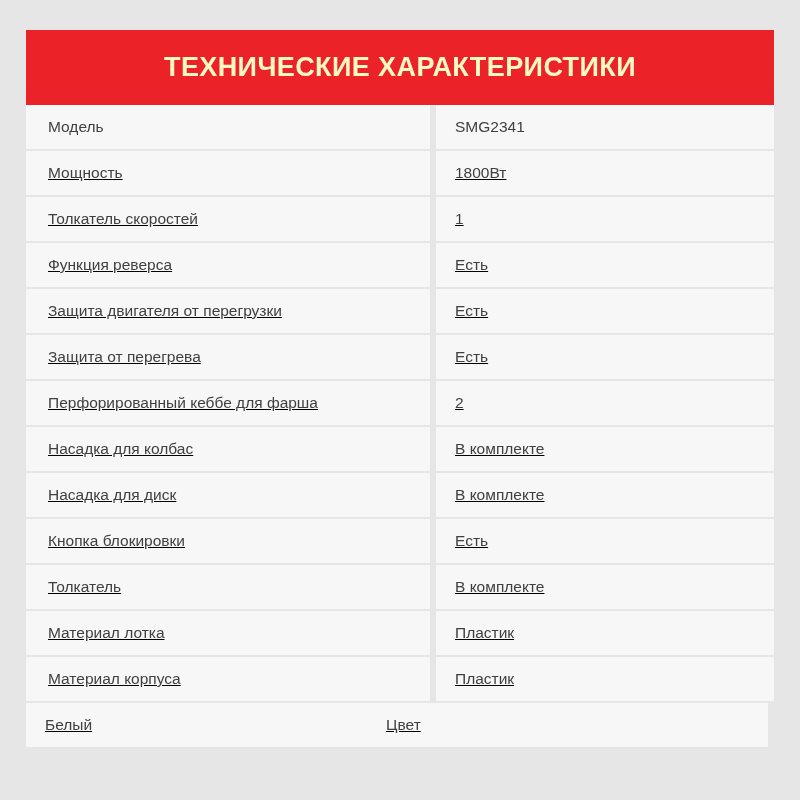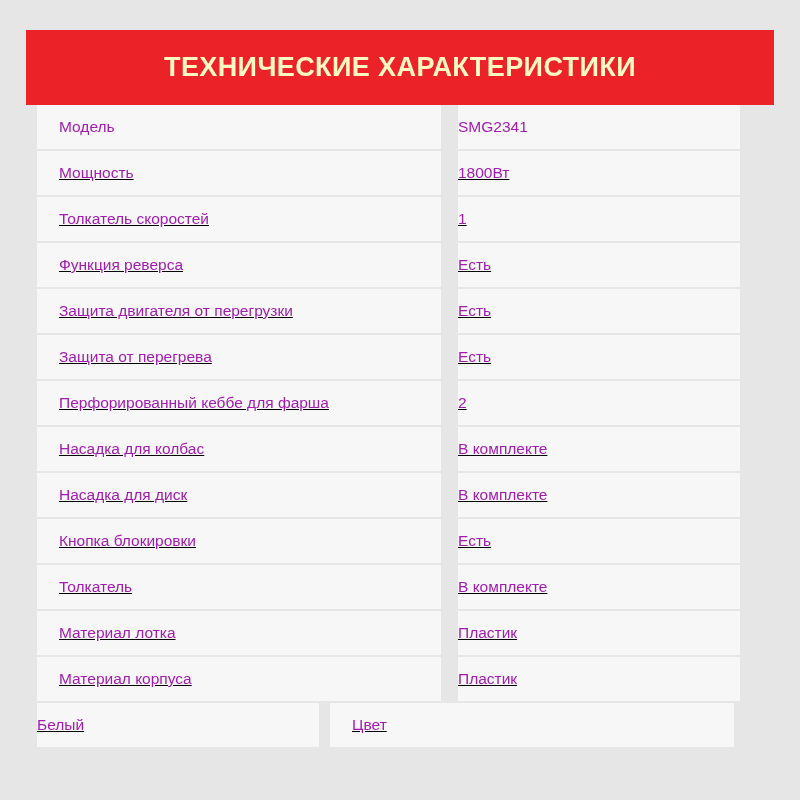--- a/index.html
+++ b/index.html
@@ -49,31 +49,31 @@
   .spec-row + .spec-row {
     margin-top: 0;
     text-decoration: underline;
   }
   .cell {
     background: #f7f7f7;
     box-sizing: border-box;
     display: flex;
     align-items: center;
     font-size: 15.5px;
-    color: #a21caf;
+    color: #404040;
     height: 44px;
-    margin-left: 11px;
   }
   .cell-name {
     width: 404px;
     padding-left: 22px;
     margin-right: 6px;
   }
   .cell-value {
-    width: 282px;
+    width: 338px;
+    padding-left: 19px;
   }
 </style>
 </head>
 <body>
 
 <div class="spec-sheet">
   <div class="spec-header">
     <div class="spec-title">ТЕХНИЧЕСКИЕ ХАРАКТЕРИСТИКИ</div>
   </div>
   <div class="spec-body">

